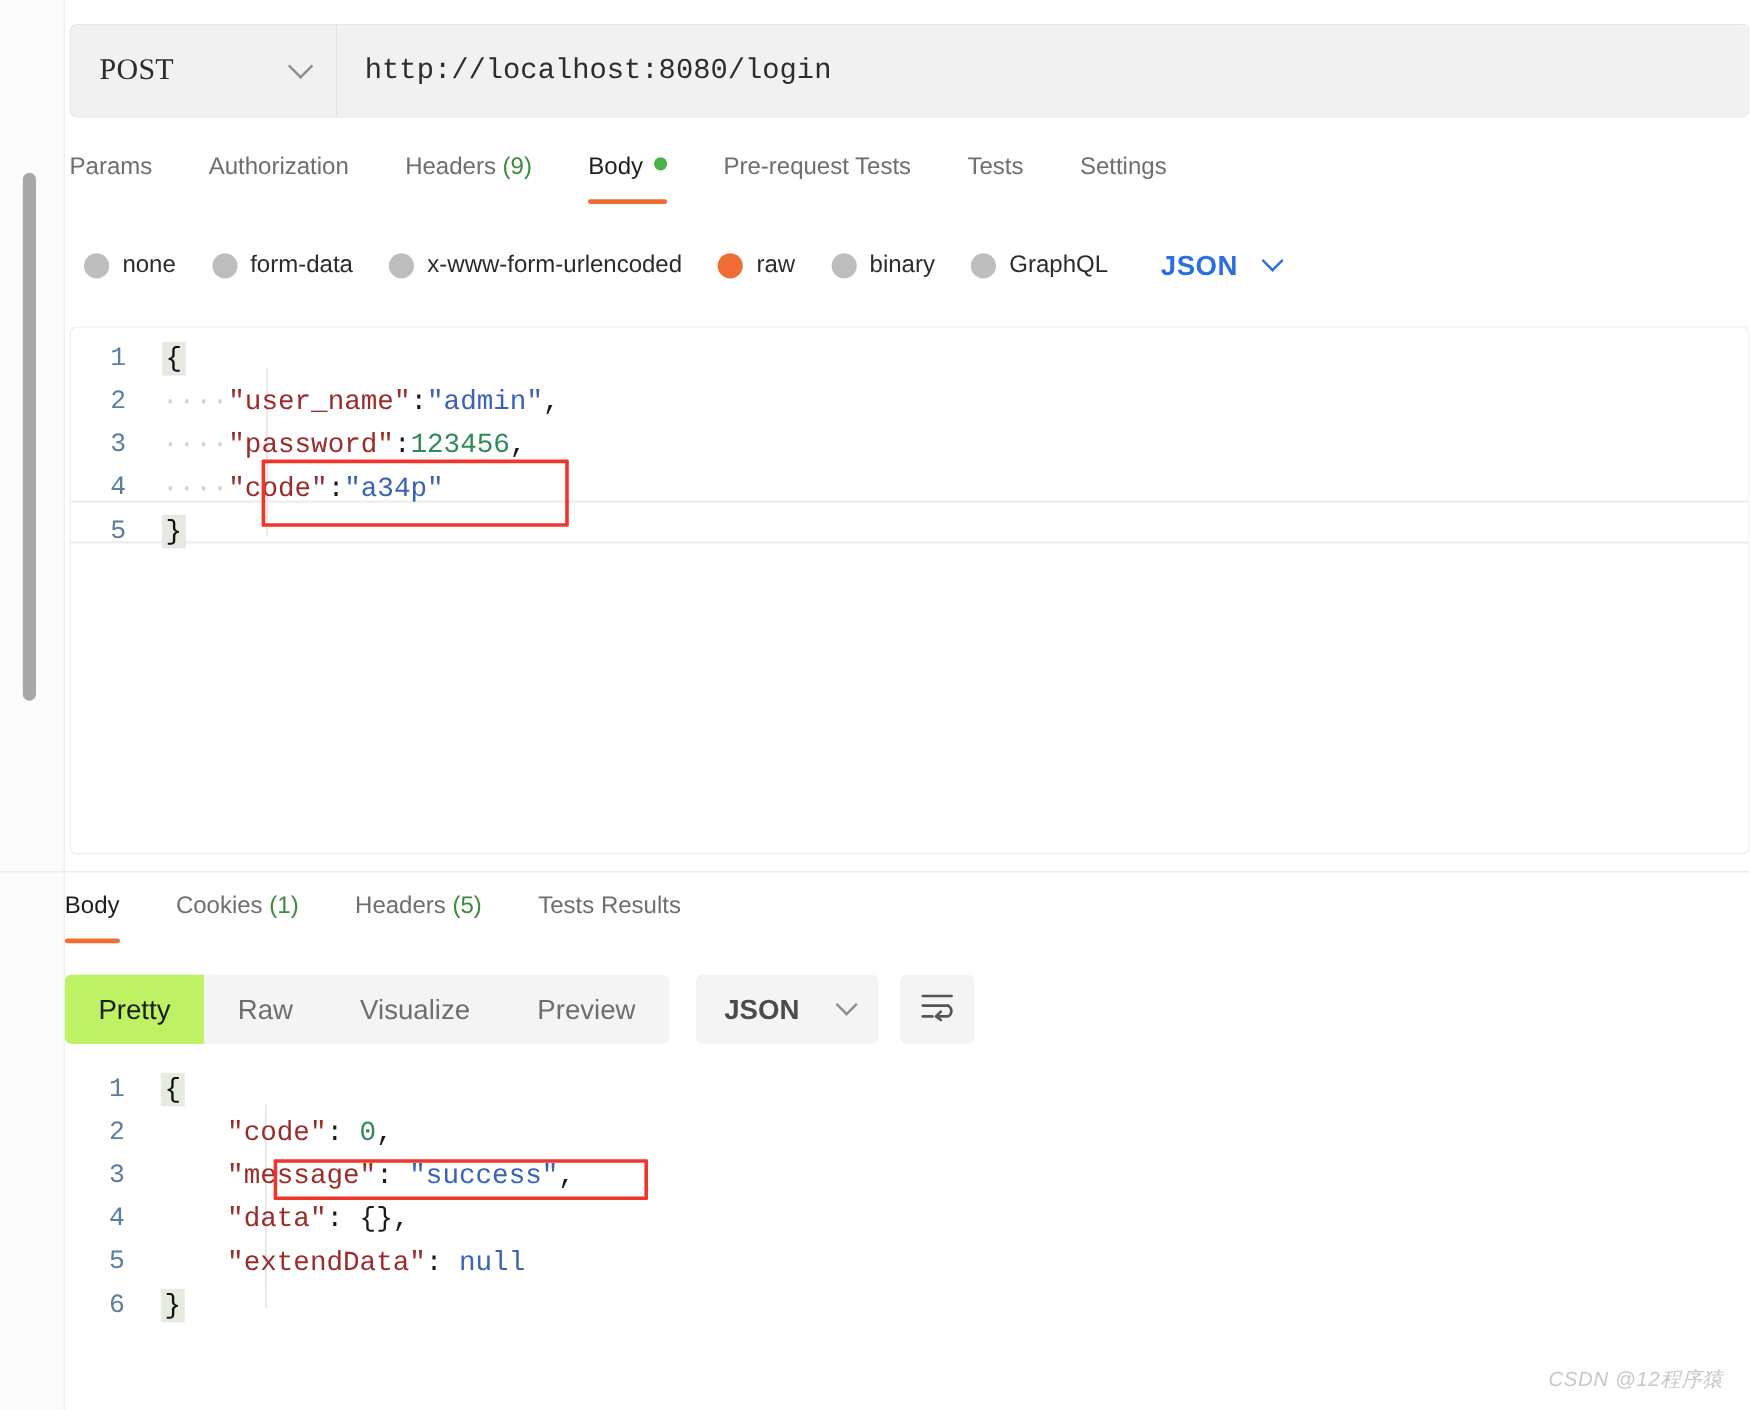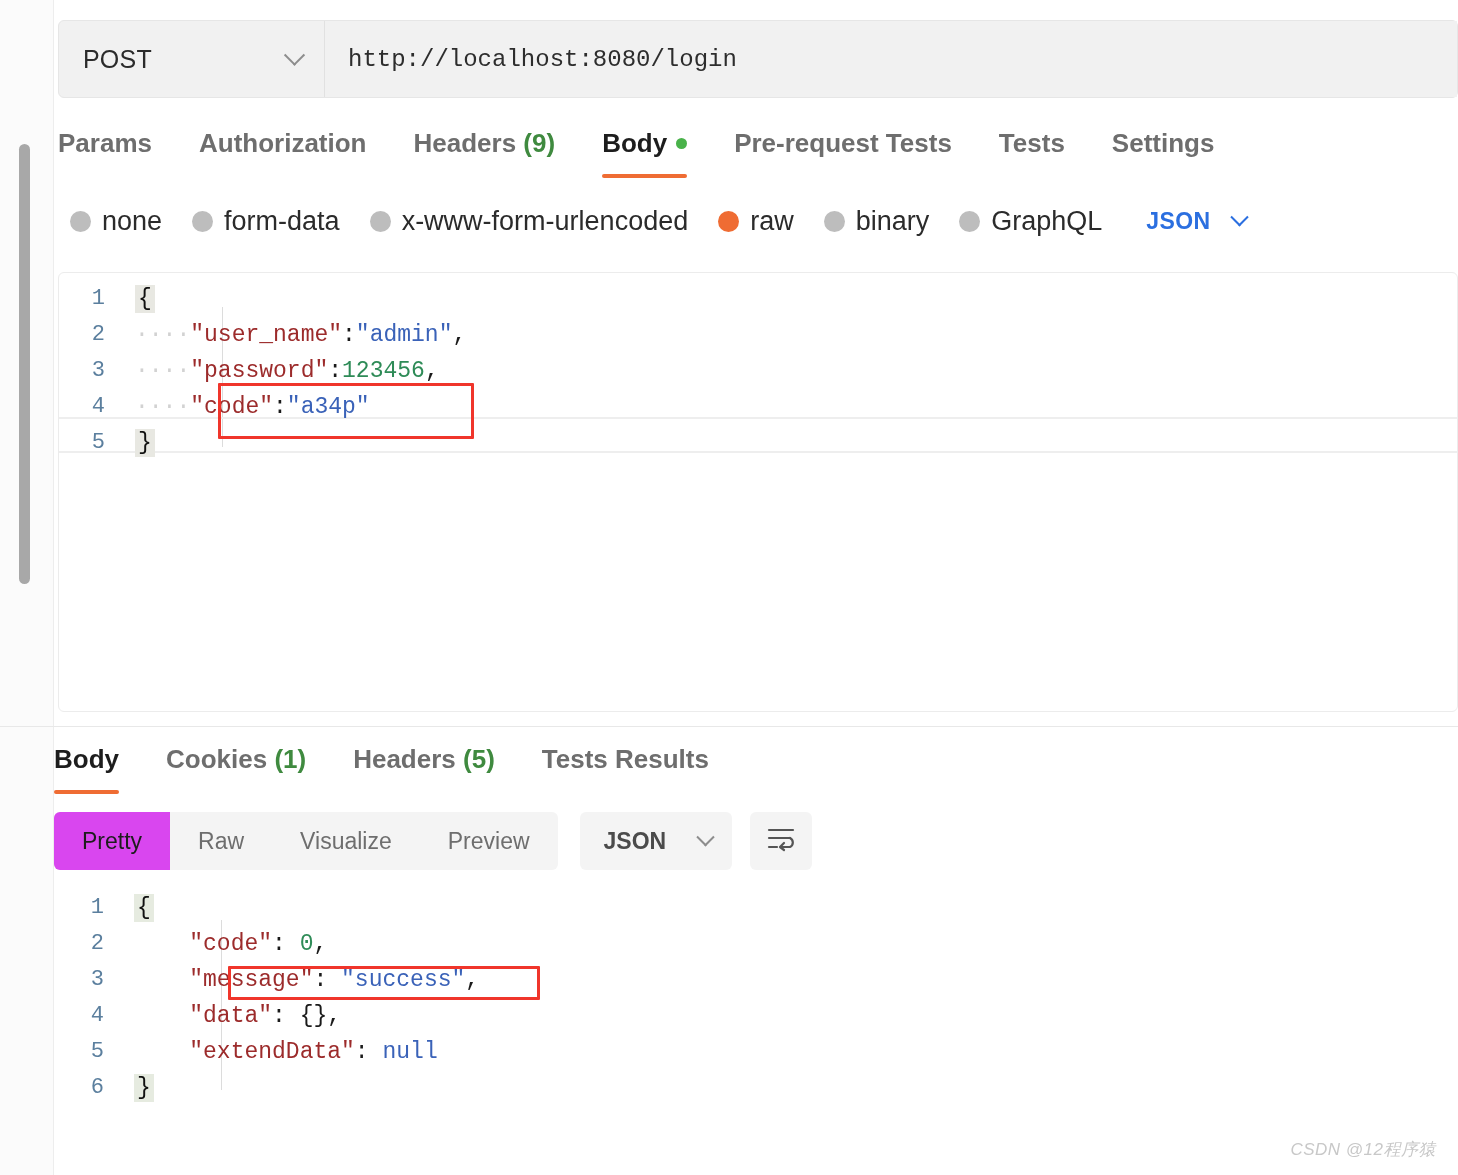--- a/index.html
+++ b/index.html
@@ -37,27 +37,28 @@
     position: absolute;
     left: 58px; top: 20px;
     width: 1400px; height: 78px;
     background: #f1f1f1;
     border: 1px solid #e6e6e6;
     border-radius: 6px;
     display: flex;
     align-items: stretch;
   }
   .method-box {
-    width: 266px;
+    width: 222px;
     display: flex;
     align-items: center;
     justify-content: space-between;
     padding: 0 22px 0 24px;
     border-right: 1px solid #e1e1e1;
     cursor: pointer;
+    font-family: Liberation Serif, serif;
   }
   .method-label {
     font-size: 25px;
     color: #2b2b2b;
     letter-spacing: .2px;
   }
   .chev {
     display: inline-block;
     width: 15px; height: 15px;
     border-right: 2.2px solid #8d8d8d;
@@ -80,27 +81,26 @@
   
   .req-tabs {
     position: absolute;
     left: 58px; top: 124px;
     height: 52px;
     display: flex;
     align-items: flex-start;
   }
   .tab {
     position: relative;
-    font-size: 26px;
+    font-size: 20px;
     color: #6e6e6e;
     padding: 4px 0 22px 0;
     margin-right: 47px;
     cursor: pointer;
     white-space: nowrap;
-    font-weight: bold;
   }
   .tab .cnt { color: #3f8a3f; }
   .tab.active { color: #1d1d1d; }
   .tab.active::after {
     content: "";
     position: absolute;
     left: 0; right: 0; bottom: 3px;
     height: 4px;
     background: #ef6c33;
     border-radius: 2px;
@@ -131,21 +131,21 @@
   }
   .radio-dot {
     width: 21px; height: 21px;
     border-radius: 50%;
     background: #bdbdbd;
     margin-right: 11px;
     flex: 0 0 auto;
   }
   .radio-item.sel .radio-dot { background: #ef6c33; }
   .radio-label {
-    font-size: 27px;
+    font-size: 20px;
     color: #2b2b2b;
   }
   .json-sel {
     display: flex;
     align-items: center;
     margin-left: 14px;
     cursor: pointer;
   }
   .json-sel .txt {
     font-size: 23px;
@@ -262,21 +262,21 @@
   .seg {
     display: flex;
     align-items: center;
     padding: 0 28px;
     font-size: 23px;
     color: #6e6e6e;
     cursor: pointer;
     white-space: nowrap;
   }
   .seg.active {
-    background: #d946ef;
+    background: #bef264;
     color: #1d1d1d;
   }
   .fmt-select {
     display: flex;
     align-items: center;
     justify-content: space-between;
     margin-left: 22px;
     height: 58px;
     width: 152px;
     background: #f4f4f4;

